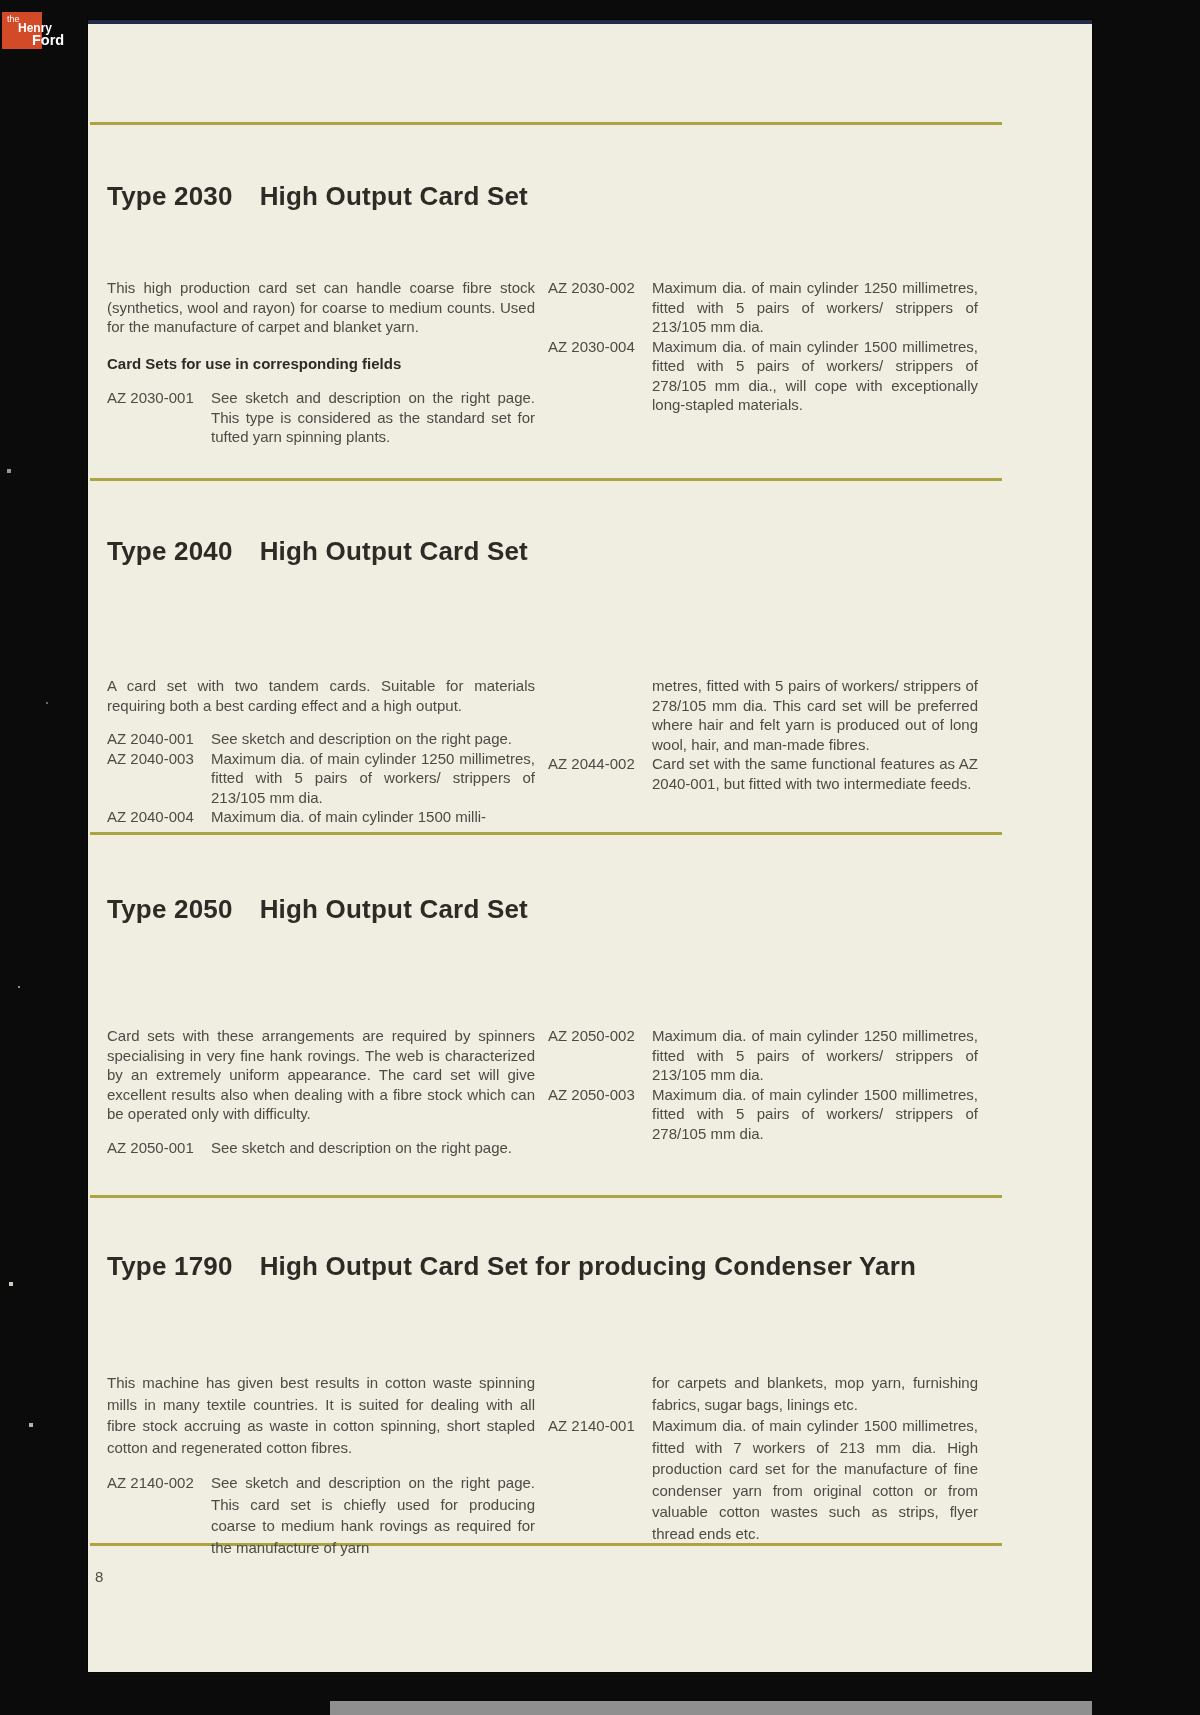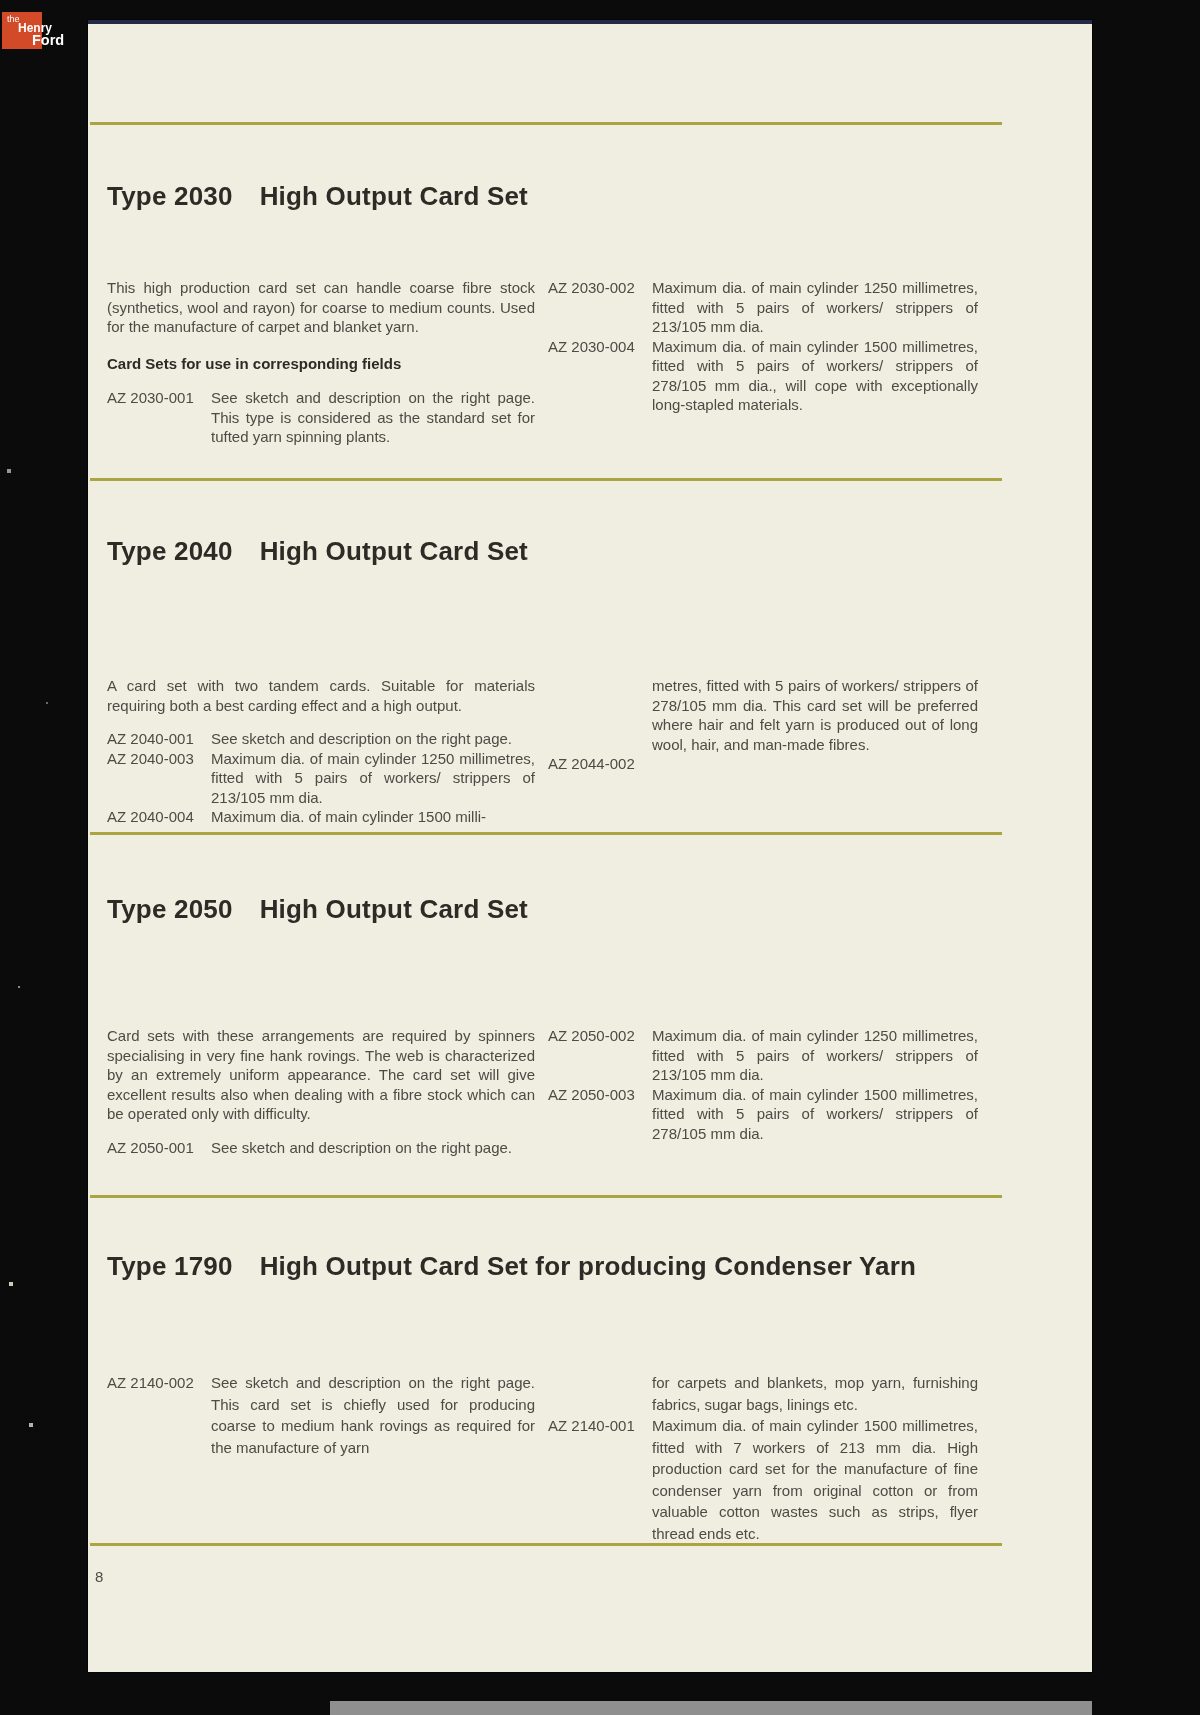--- a/index.html
+++ b/index.html
@@ -94,37 +94,38 @@
     <div class="heading" style="top: 536px;"><span class="h-type">Type 2040</span><span class="h-title">High Output Card Set</span></div>
     <div class="row" style="top: 648px;">
       <div class="col left">
         <div class="block para">A card set with two tandem cards. Suitable for materials requiring both a best carding effect and a high output.</div>
         <div class="block entry"><span class="az-label">AZ 2040-001</span><span class="etext">See sketch and description on the right page.</span></div>
         <div class="block entry"><span class="az-label">AZ 2040-003</span><span class="etext">Maximum dia. of main cylinder 1250 millimetres, fitted with 5 pairs of workers/ strippers of 213/105 mm dia.</span></div>
         <div class="block entry"><span class="az-label">AZ 2040-004</span><span class="etext">Maximum dia. of main cylinder 1500 milli-</span></div>
       </div>
       <div class="col right">
         <div class="block cont">metres, fitted with 5 pairs of workers/ strippers of 278/105 mm dia. This card set will be preferred where hair and felt yarn is produced out of long wool, hair, and man-made fibres.</div>
-        <div class="block entry"><span class="az-label">AZ 2044-002</span></div>
+        <div class="block entry"><span class="az-label">AZ 2044-002</span><span class="etext">Card set with the same functional features as AZ 2040-001, but fitted with two intermediate feeds.</span></div>
       </div>
     </div>
     <div class="heading" style="top: 894px;"><span class="h-type">Type 2050</span><span class="h-title">High Output Card Set</span></div>
     <div class="row" style="top: 998px;">
       <div class="col left">
         <div class="block para">Card sets with these arrangements are required by spinners specialising in very fine hank rovings. The web is characterized by an extremely uniform appearance. The card set will give excellent results also when dealing with a fibre stock which can be operated only with difficulty.</div>
         <div class="block entry"><span class="az-label">AZ 2050-001</span><span class="etext">See sketch and description on the right page.</span></div>
       </div>
       <div class="col right">
         <div class="block entry"><span class="az-label">AZ 2050-002</span><span class="etext">Maximum dia. of main cylinder 1250 millimetres, fitted with 5 pairs of workers/ strippers of 213/105 mm dia.</span></div>
         <div class="block entry"><span class="az-label">AZ 2050-003</span><span class="etext">Maximum dia. of main cylinder 1500 millimetres, fitted with 5 pairs of workers/ strippers of 278/105 mm dia.</span></div>
       </div>
     </div>
     <div class="heading" style="top: 1251px;"><span class="h-type">Type 1790</span><span class="h-title">High Output Card Set for producing Condenser Yarn</span></div>
     <div class="row wide" style="top: 1344px;">
       <div class="col left">
+        <div class="block para">This machine has given best results in cotton waste spinning mills in many textile countries. It is suited for dealing with all fibre stock accruing as waste in cotton spinning, short stapled cotton and regenerated cotton fibres.</div>
         <div class="block entry"><span class="az-label">AZ 2140-002</span><span class="etext">See sketch and description on the right page. This card set is chiefly used for producing coarse to medium hank rovings as required for the manufacture of yarn</span></div>
       </div>
       <div class="col right">
         <div class="block cont">for carpets and blankets, mop yarn, furnishing fabrics, sugar bags, linings etc.</div>
         <div class="block entry"><span class="az-label">AZ 2140-001</span><span class="etext">Maximum dia. of main cylinder 1500 millimetres, fitted with 7 workers of 213 mm dia. High production card set for the manufacture of fine condenser yarn from original cotton or from valuable cotton wastes such as strips, flyer thread ends etc.</span></div>
       </div>
     </div>
   </div>
 
 <div class="page-num">8</div>

